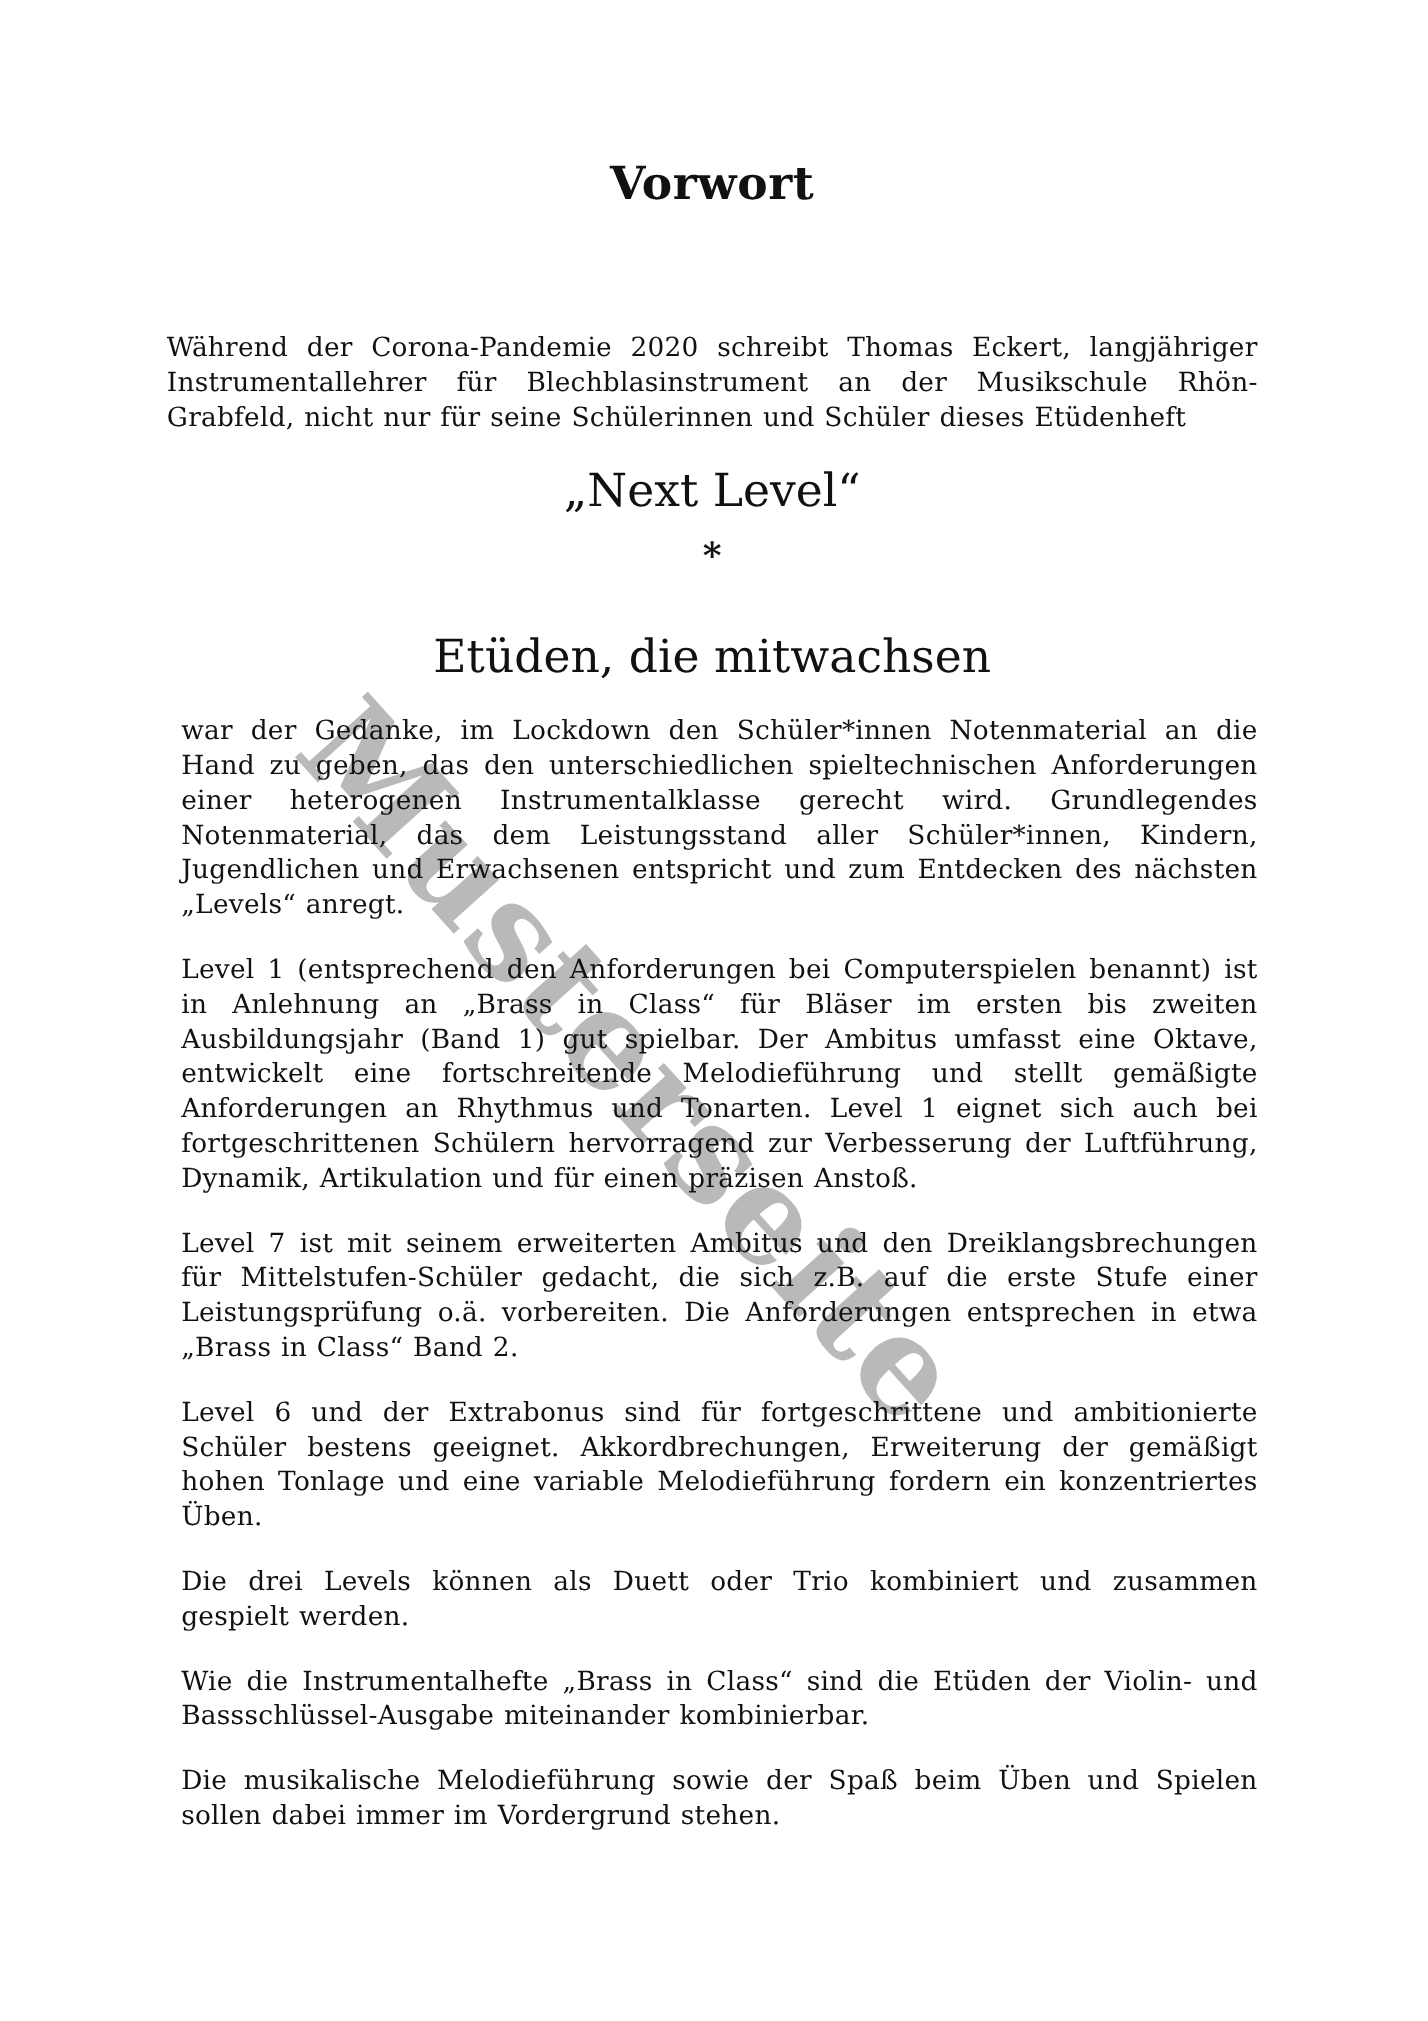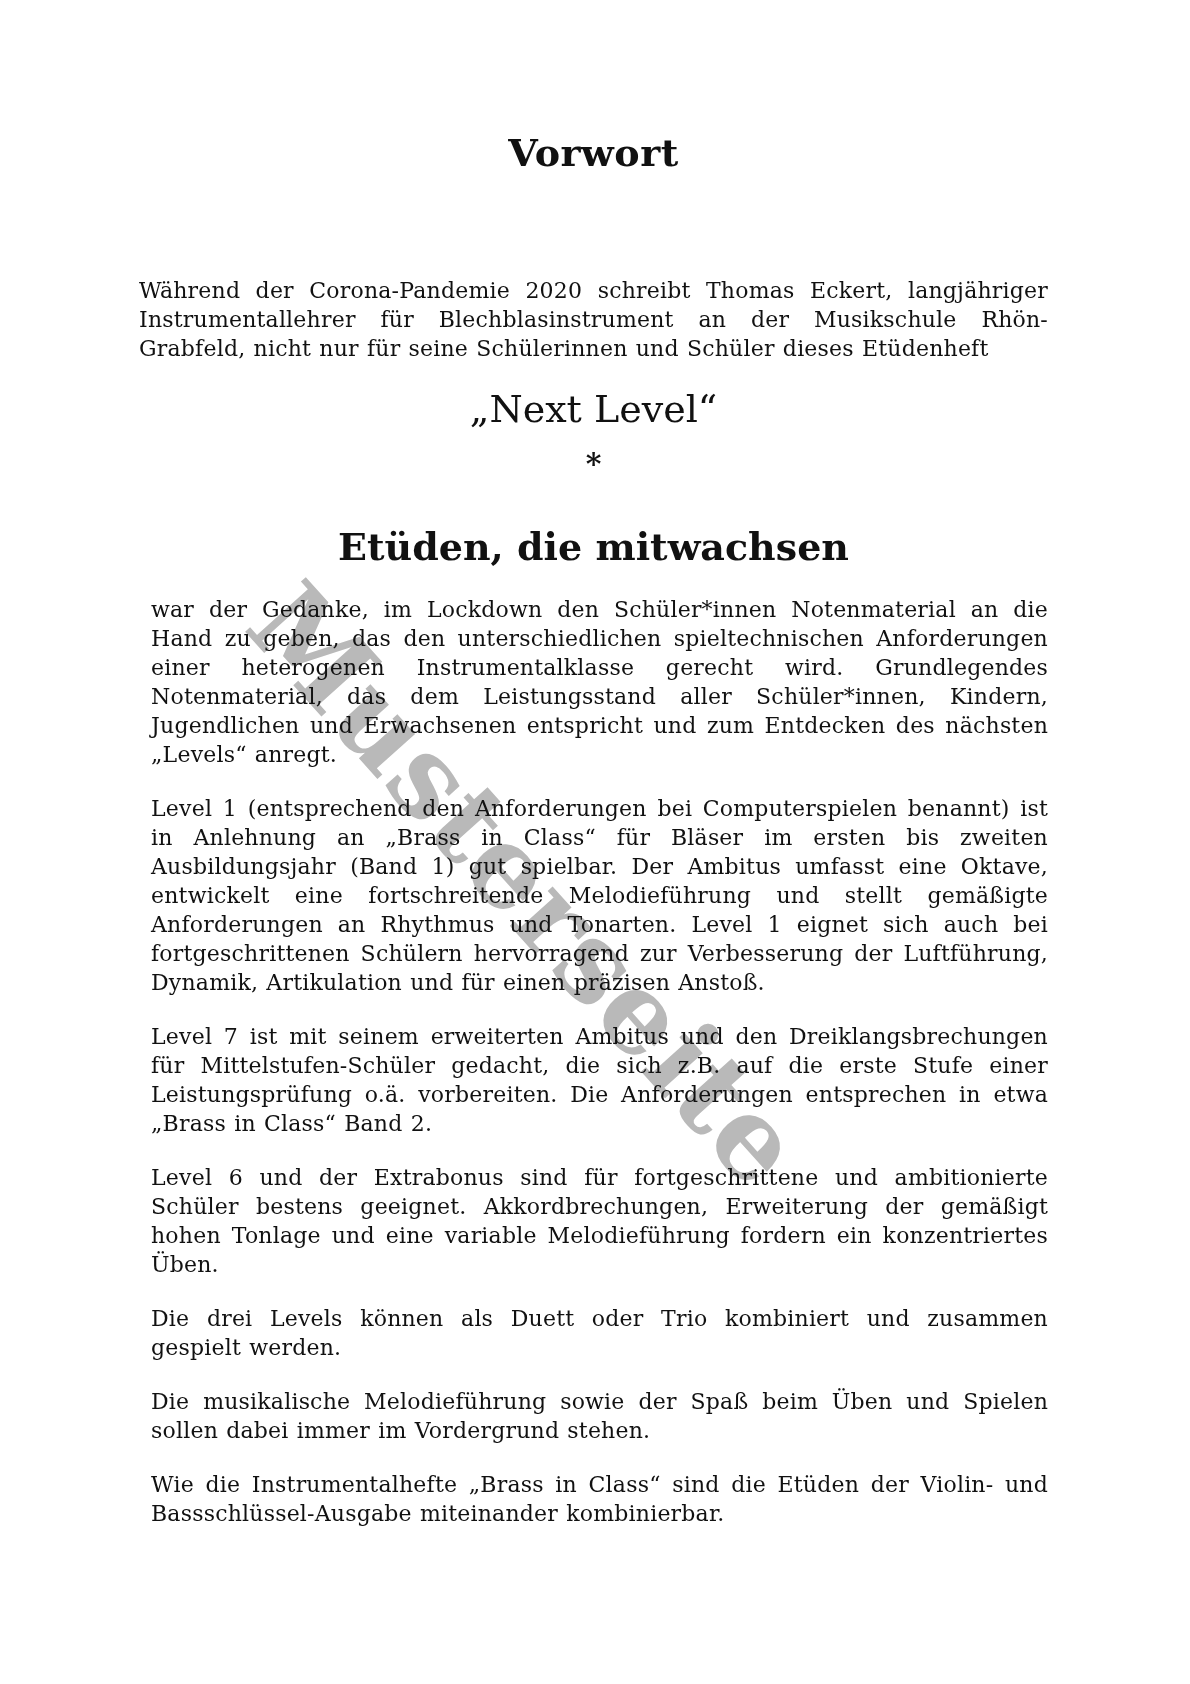--- a/index.html
+++ b/index.html
@@ -60,21 +60,21 @@
     margin: 21px 0 0 0;
     font-size: 30px;
     line-height: 30px;
     font-weight: bold;
     text-align: center;
   }
   .subtitle {
     margin: 49px 0 0 0;
     font-size: 38px;
     line-height: 38px;
-    font-weight: bold;
+    font-weight: normal;
     text-align: center;
   }
   .bodytext p {
     margin: 0 0 25px 12px;
   }
   .bodytext p:first-child {
     margin-top: 29px;
   }
   p.para {
     font-size: 22px;
@@ -105,18 +105,18 @@
     <div class="separator">*</div>
 
     <h2 class="subtitle">Etüden, die mitwachsen</h2>
 
     <div class="bodytext">
       <p class="para">war der Gedanke, im Lockdown den Schüler*innen Notenmaterial an die Hand zu geben, das den unterschiedlichen spieltechnischen Anforderungen einer heterogenen Instrumentalklasse gerecht wird. Grundlegendes Notenmaterial, das dem Leistungsstand aller Schüler*innen, Kindern, Jugendlichen und Erwachsenen entspricht und zum Entdecken des nächsten „Levels“ anregt.</p>
       <p class="para">Level 1 (entsprechend den Anforderungen bei Computerspielen benannt) ist in Anlehnung an „Brass in Class“ für Bläser im ersten bis zweiten Ausbildungsjahr (Band 1) gut spielbar. Der Ambitus umfasst eine Oktave, entwickelt eine fortschreitende Melodieführung und stellt gemäßigte Anforderungen an Rhythmus und Tonarten. Level 1 eignet sich auch bei fortgeschrittenen Schülern hervorragend zur Verbesserung der Luftführung, Dynamik, Artikulation und für einen präzisen Anstoß.</p>
       <p class="para">Level 7 ist mit seinem erweiterten Ambitus und den Dreiklangsbrechungen für Mittelstufen-Schüler gedacht, die sich z.B. auf die erste Stufe einer Leistungsprüfung o.ä. vorbereiten. Die Anforderungen entsprechen in etwa „Brass in Class“ Band 2.</p>
       <p class="para">Level 6 und der Extrabonus sind für fortgeschrittene und ambitionierte Schüler bestens geeignet. Akkordbrechungen, Erweiterung der gemäßigt hohen Tonlage und eine variable Melodieführung fordern ein konzentriertes Üben.</p>
       <p class="para">Die drei Levels können als Duett oder Trio kombiniert und zusammen gespielt werden.</p>
+      <p class="para">Wie die Instrumentalhefte „Brass in Class“ sind die Etüden der Violin- und Bassschlüssel-Ausgabe miteinander kombinierbar.</p>
       <p class="para">Die musikalische Melodieführung sowie der Spaß beim Üben und Spielen sollen dabei immer im Vordergrund stehen.</p>
-      <p class="para">Wie die Instrumentalhefte „Brass in Class“ sind die Etüden der Violin- und Bassschlüssel-Ausgabe miteinander kombinierbar.</p>
     </div>
 
   </div>
 </div>
 
 </body></html>

